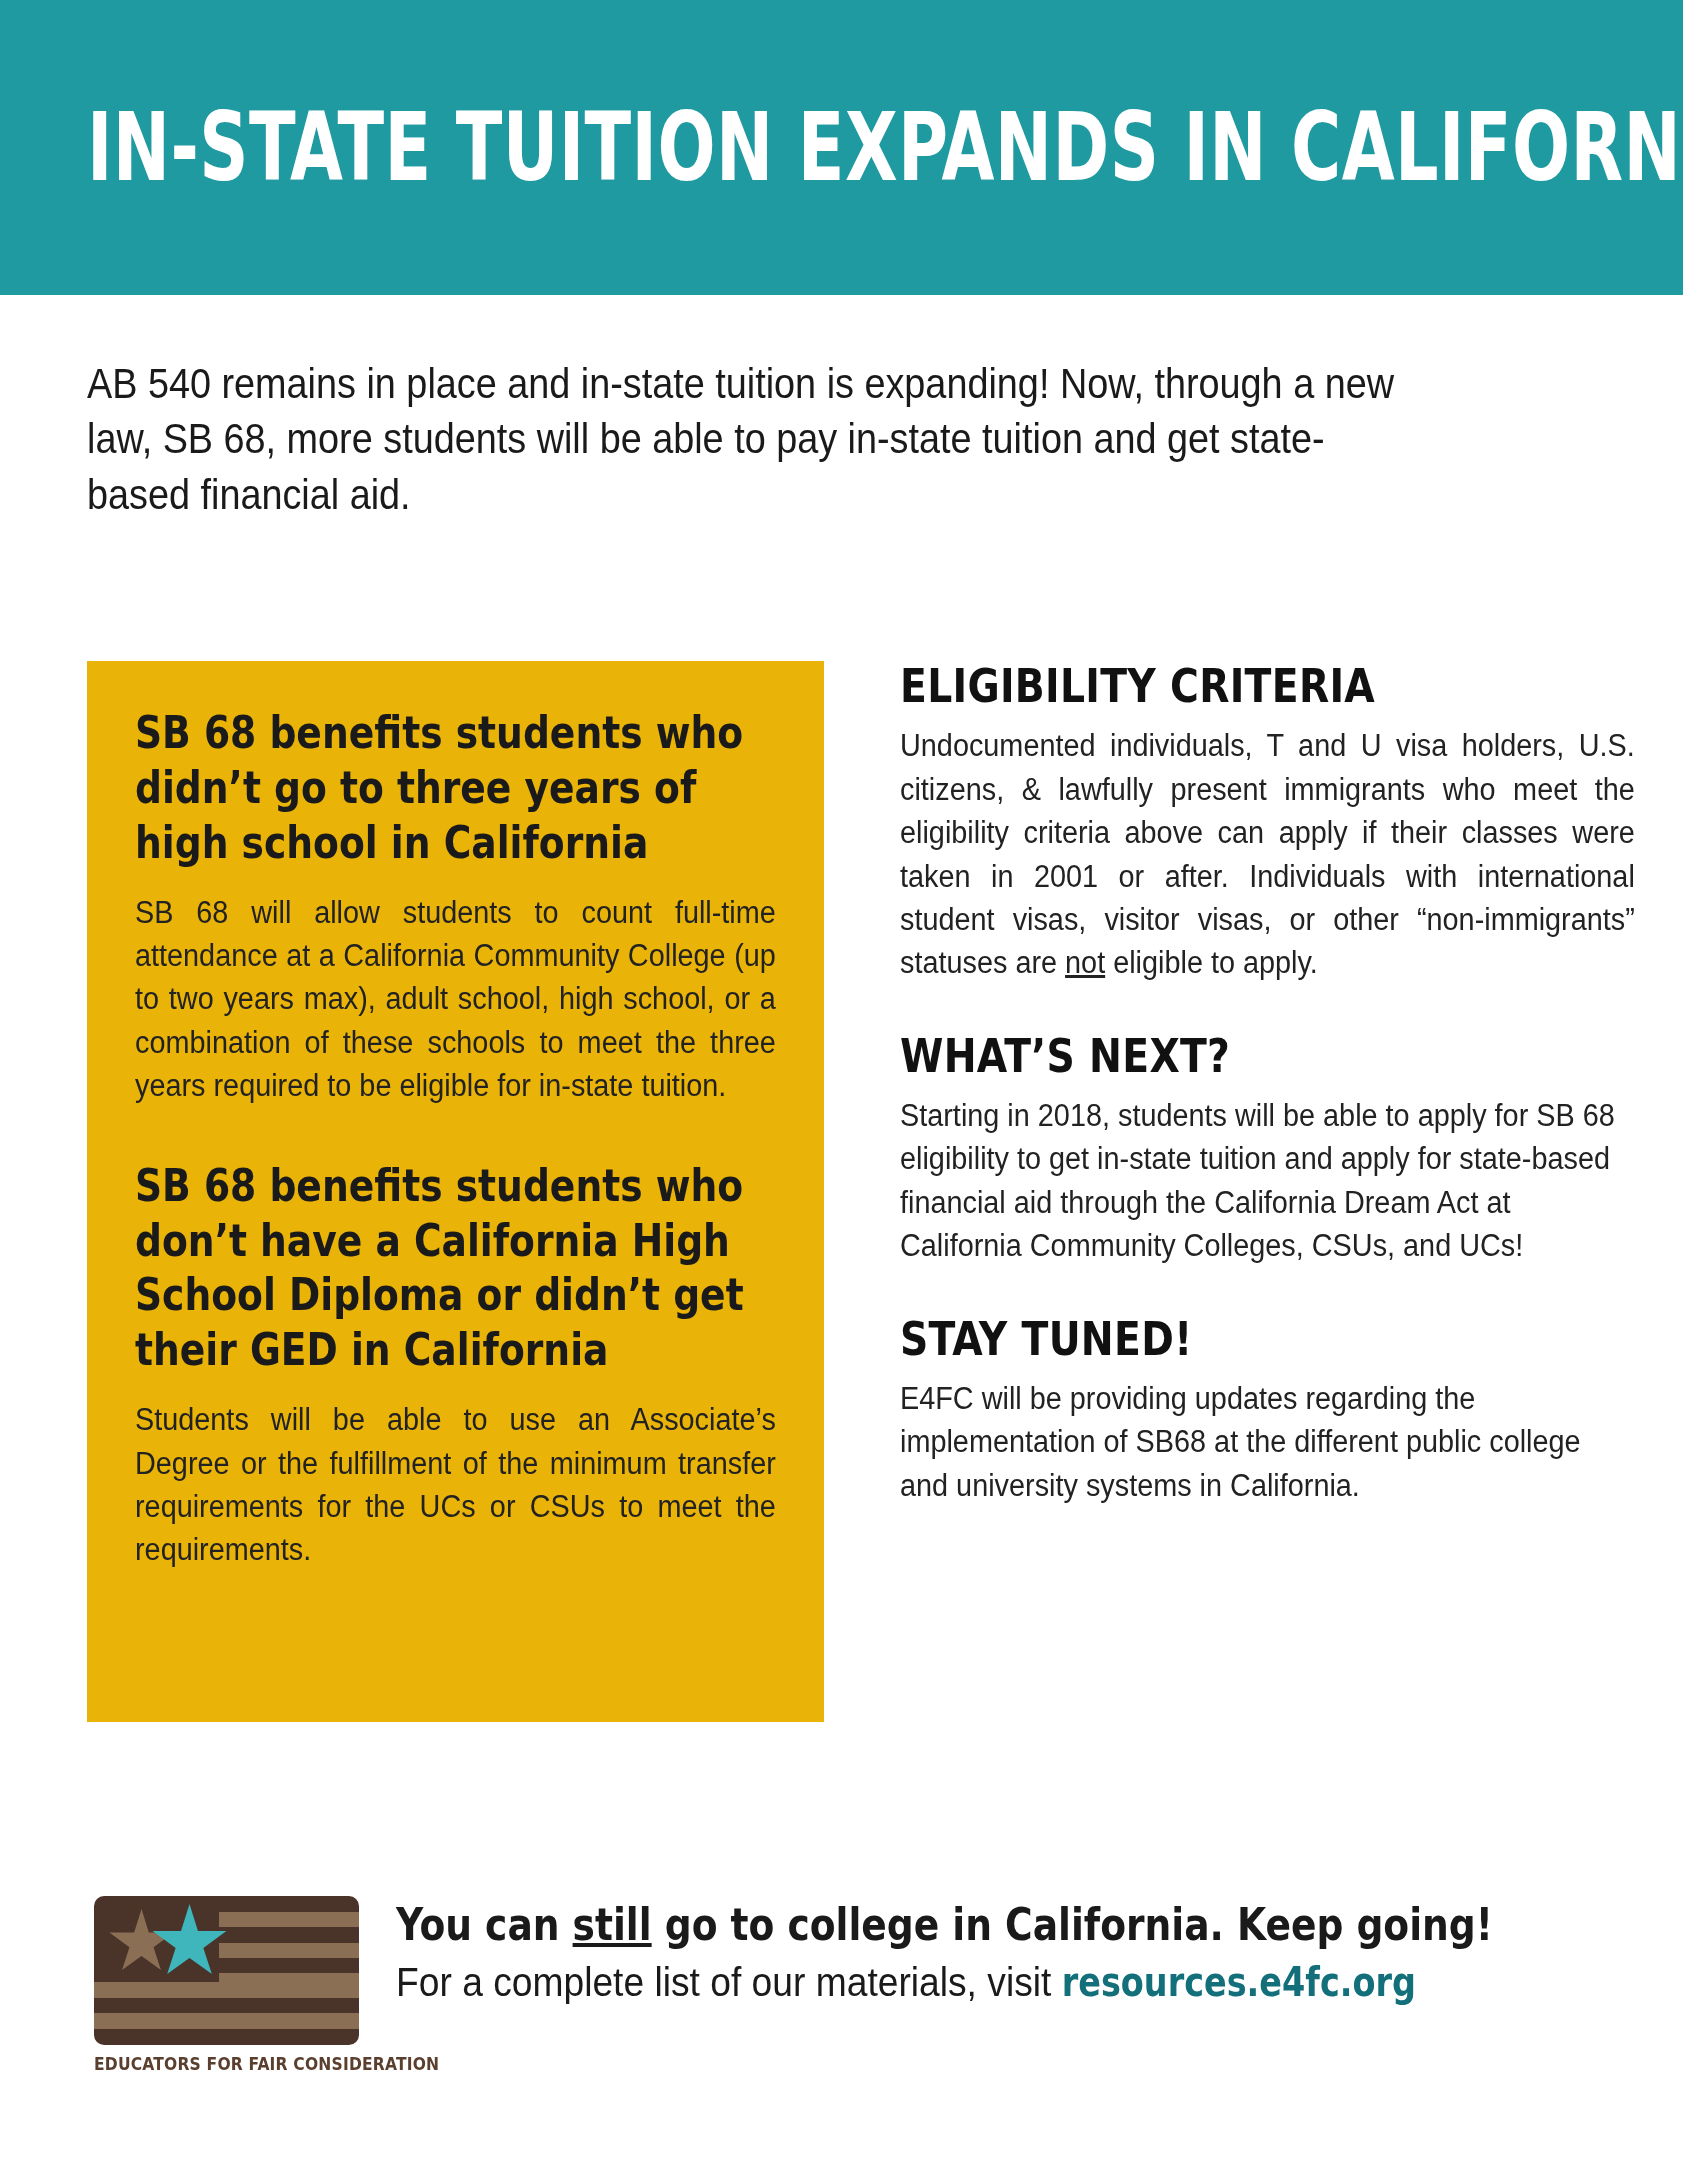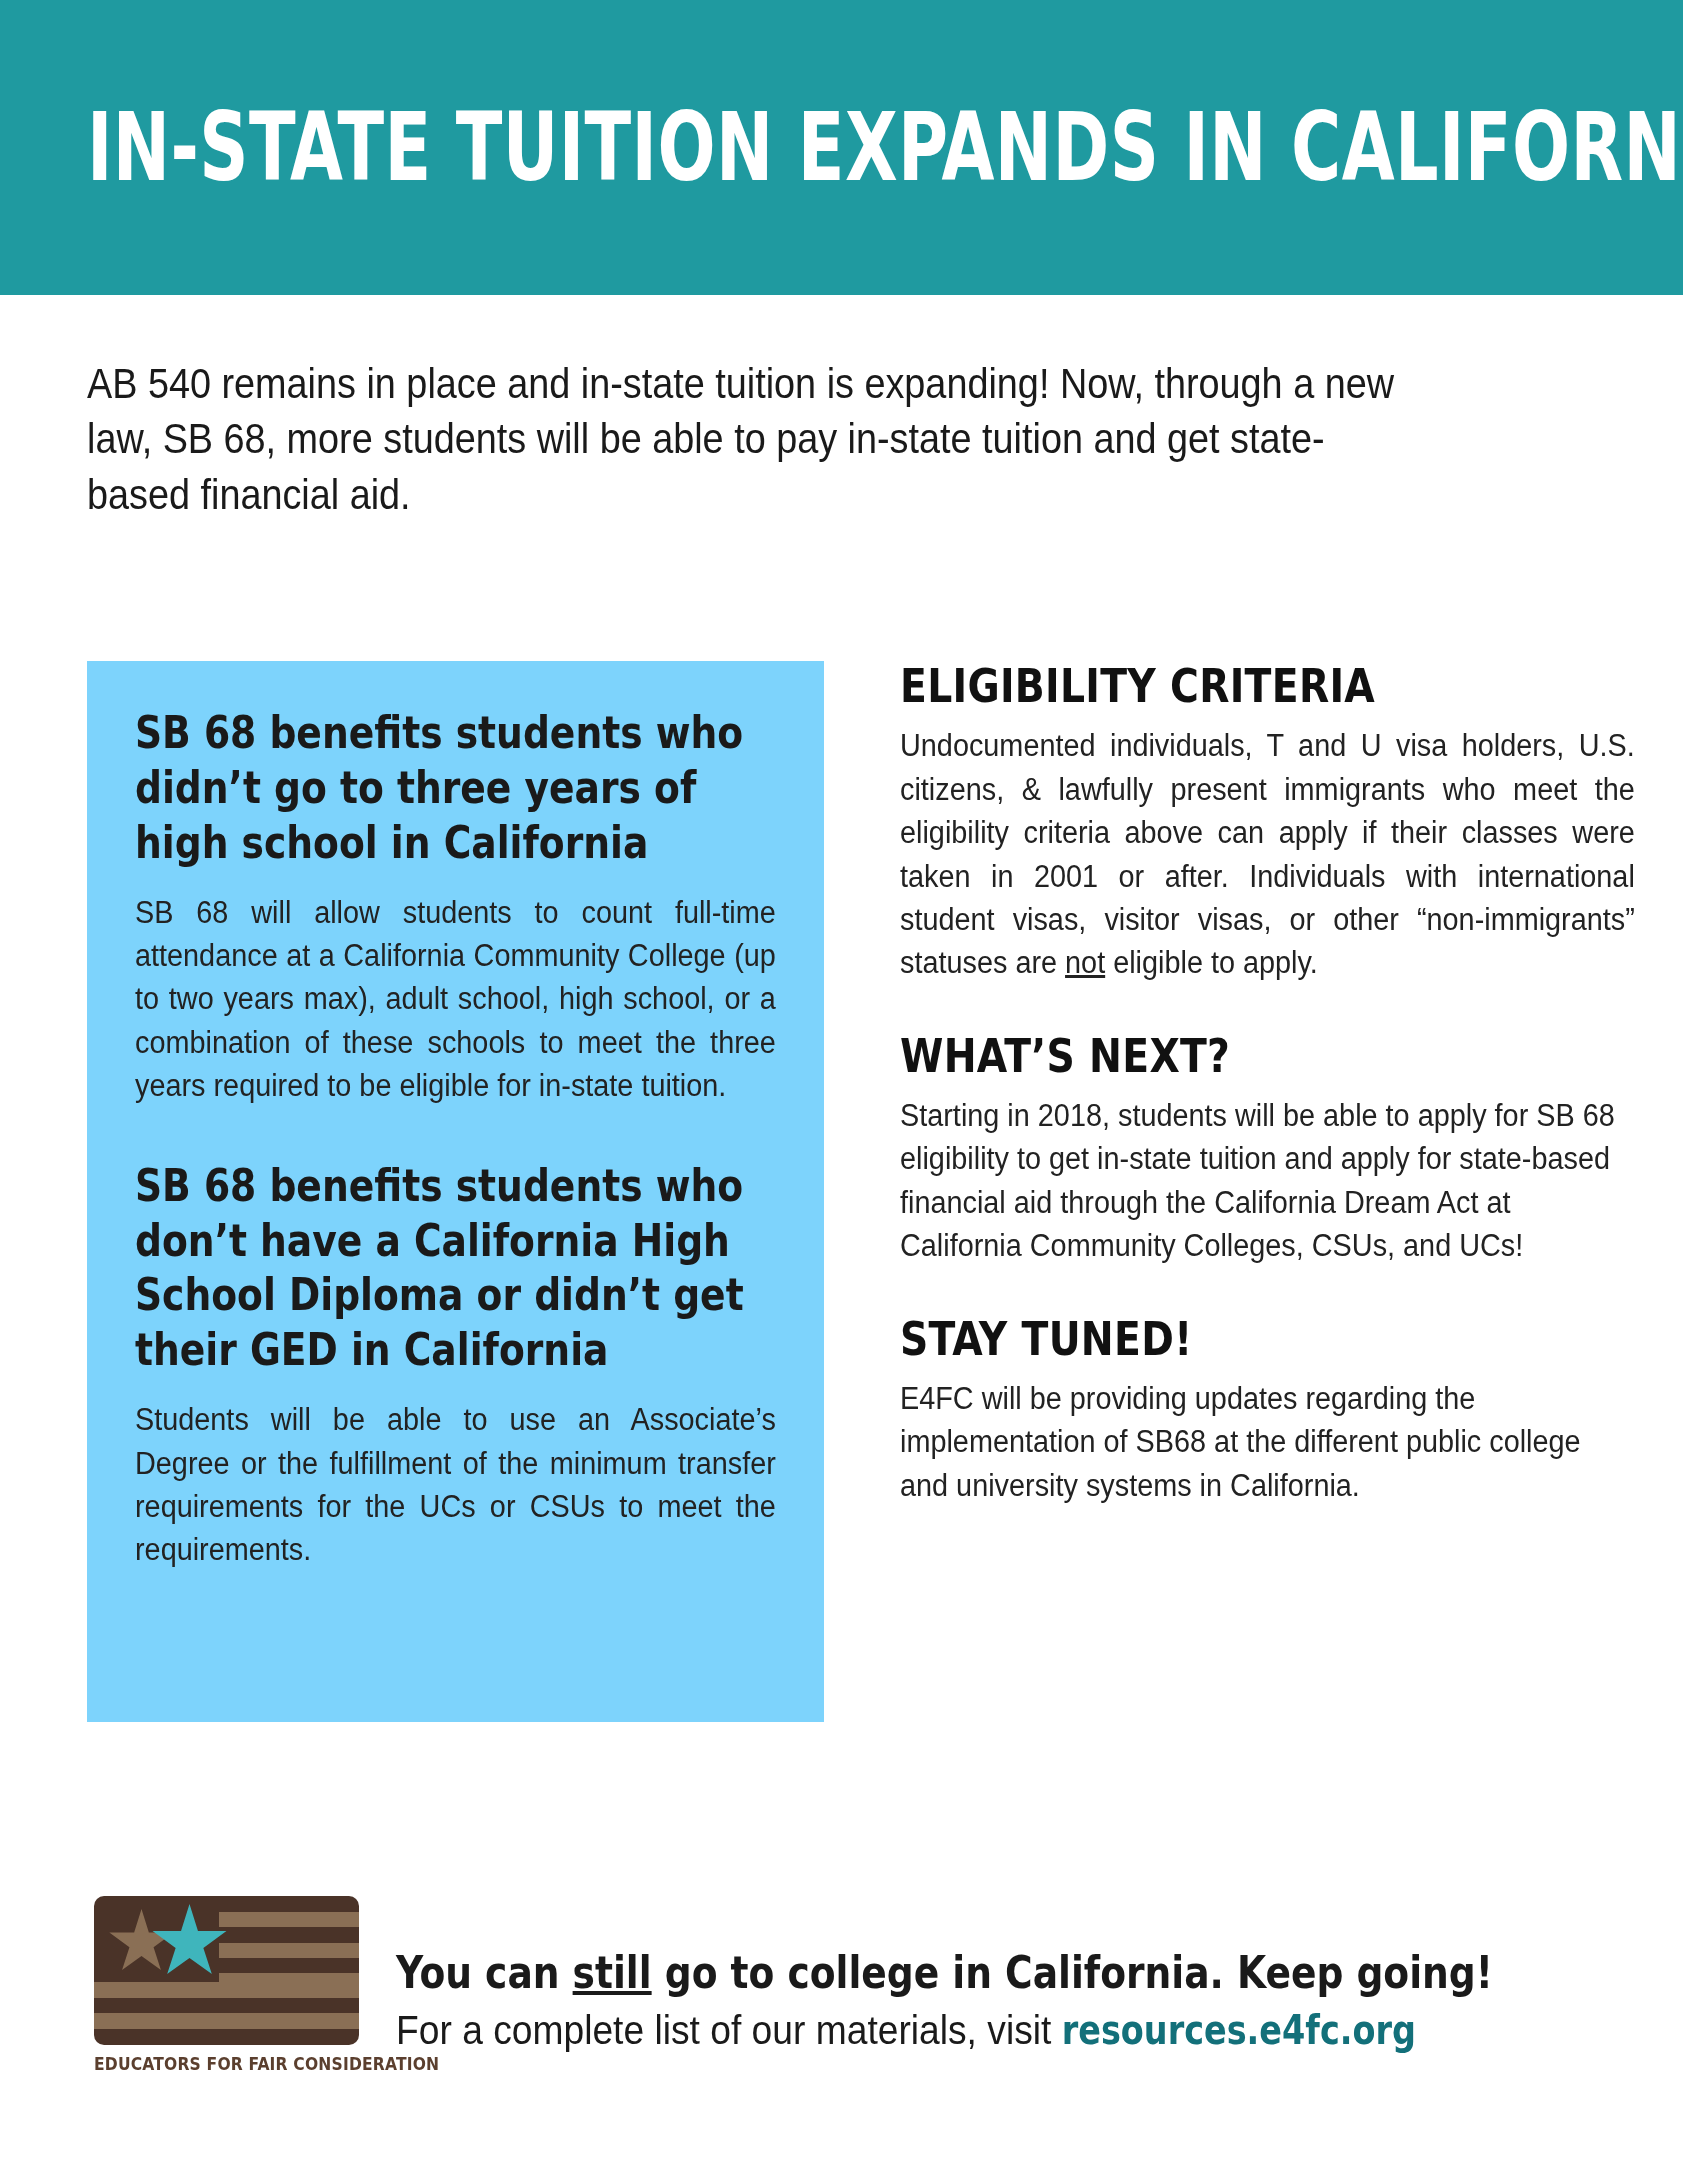--- a/index.html
+++ b/index.html
@@ -60,21 +60,21 @@
     top: 661px;
     width: 1683px;
   }
 
   .gray-box {
     position: absolute;
     left: 87px;
     top: 0;
     width: 737px;
     height: 1061px;
-    background: #7dd3fc;
+    background: #eab308;
     box-sizing: border-box;
     padding: 45px 48px 0 48px;
   }
   .gray-box .box-inner {
     transform: scaleX(0.93);
     transform-origin: left top;
     width: 107.5%;
   }
   .box-heading {
     font-family: "DejaVu Sans Condensed", "Liberation Sans Narrow", "Liberation Sans", sans-serif;
@@ -186,21 +186,20 @@
     letter-spacing: 0.2px;
     transform: scaleX(0.96);
     transform-origin: left top;
     white-space: nowrap;
   }
   .footer-text {
     position: absolute;
     left: 396px;
     top: 38px;
     width: 1208px;
-    margin-top: 48px;
   }
   .footer-line1 {
     font-family: "DejaVu Sans Condensed", "Liberation Sans Narrow", "Liberation Sans", sans-serif;
     font-weight: bold;
     font-size: 44px;
     color: #1a1a1a;
     line-height: 1.18;
     transform: scaleX(0.95);
     transform-origin: left top;
     white-space: nowrap;

